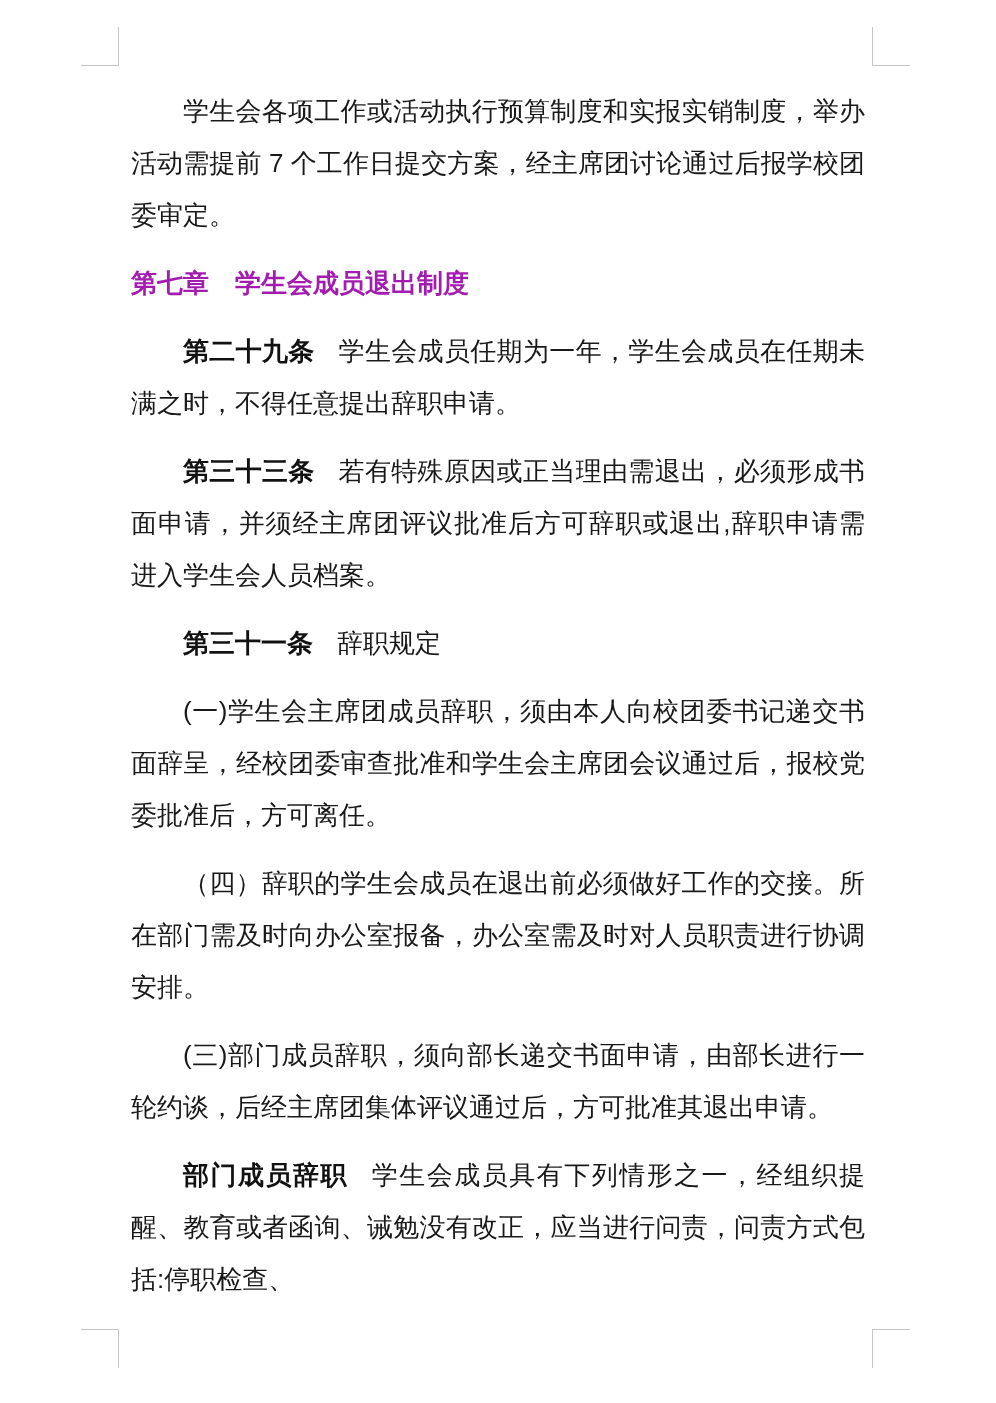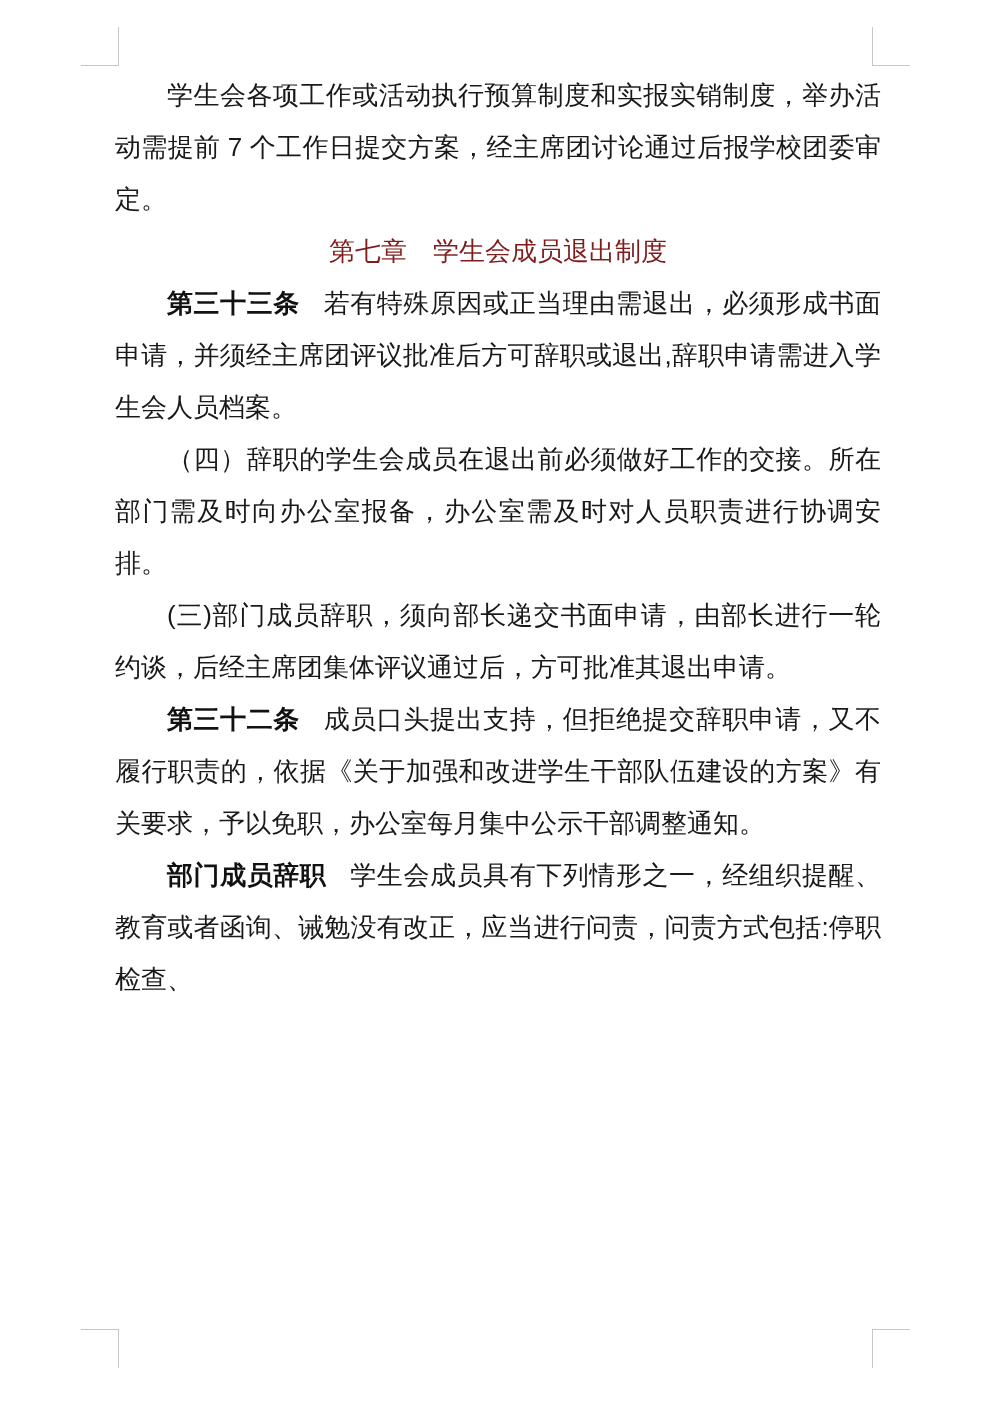--- a/index.html
+++ b/index.html
@@ -28,32 +28,31 @@
     top: 69px;
     width: 766px;
     font-size: 26px;
     line-height: 52px;
     color: #191919;
     text-align: justify;
     letter-spacing: 0;
   }
   .doc-content p,
   .doc-content h2 {
-    margin: 0;
+    margin: 16px;
     padding: 0;
   }
   .doc-content p {
     text-indent: 2em;
   }
   .doc-content h2 {
     font-size: 26px;
-    font-weight: normal;
-    text-align: center;
+    font-weight: bold;
     text-indent: 0;
-    color: #7f1d1d;
+    color: #a21caf;
   }
   .lead {
     font-weight: bold;
     color: #111111;
   }
   .lead:not(:empty) {
     margin-right: 0.92em;
   }
 </style>
 </head>
@@ -65,28 +64,30 @@
   <div class="corner-mark tr"></div>
   <div class="corner-mark bl"></div>
   <div class="corner-mark br"></div>
 
   <div class="doc-content">
 
     <p><span class="lead"></span><span>学生会各项工作或活动执行预算制度和实报实销制度，举办活动需提前 7 个工作日提交方案，经主席团讨论通过后报学校团委审定。</span></p>
 
     <h2>第七章　学生会成员退出制度</h2>
 
+    <p><span class="lead">第二十九条</span><span>学生会成员任期为一年，学生会成员在任期未满之时，不得任意提出辞职申请。</span></p>
 
     <p><span class="lead">第三十三条</span><span>若有特殊原因或正当理由需退出，必须形成书面申请，并须经主席团评议批准后方可辞职或退出,辞职申请需进入学生会人员档案。</span></p>
 
+    <p><span class="lead">第三十一条</span><span>辞职规定</span></p>
 
+    <p><span class="lead"></span><span>(一)学生会主席团成员辞职，须由本人向校团委书记递交书面辞呈，经校团委审查批准和学生会主席团会议通过后，报校党委批准后，方可离任。</span></p>
 
 
     <p><span class="lead"></span><span>（四）辞职的学生会成员在退出前必须做好工作的交接。所在部门需及时向办公室报备，办公室需及时对人员职责进行协调安排。</span></p>
 
     <p><span class="lead"></span><span>(三)部门成员辞职，须向部长递交书面申请，由部长进行一轮约谈，后经主席团集体评议通过后，方可批准其退出申请。</span></p>
 
-    <p><span class="lead">第三十二条</span><span>成员口头提出支持，但拒绝提交辞职申请，又不履行职责的，依据《关于加强和改进学生干部队伍建设的方案》有关要求，予以免职，办公室每月集中公示干部调整通知。</span></p>
 
     <p><span class="lead">部门成员辞职</span><span>学生会成员具有下列情形之一，经组织提醒、教育或者函询、诫勉没有改正，应当进行问责，问责方式包括:停职检查、</span></p>
 
   </div>
 </div>
 
 </body></html>

